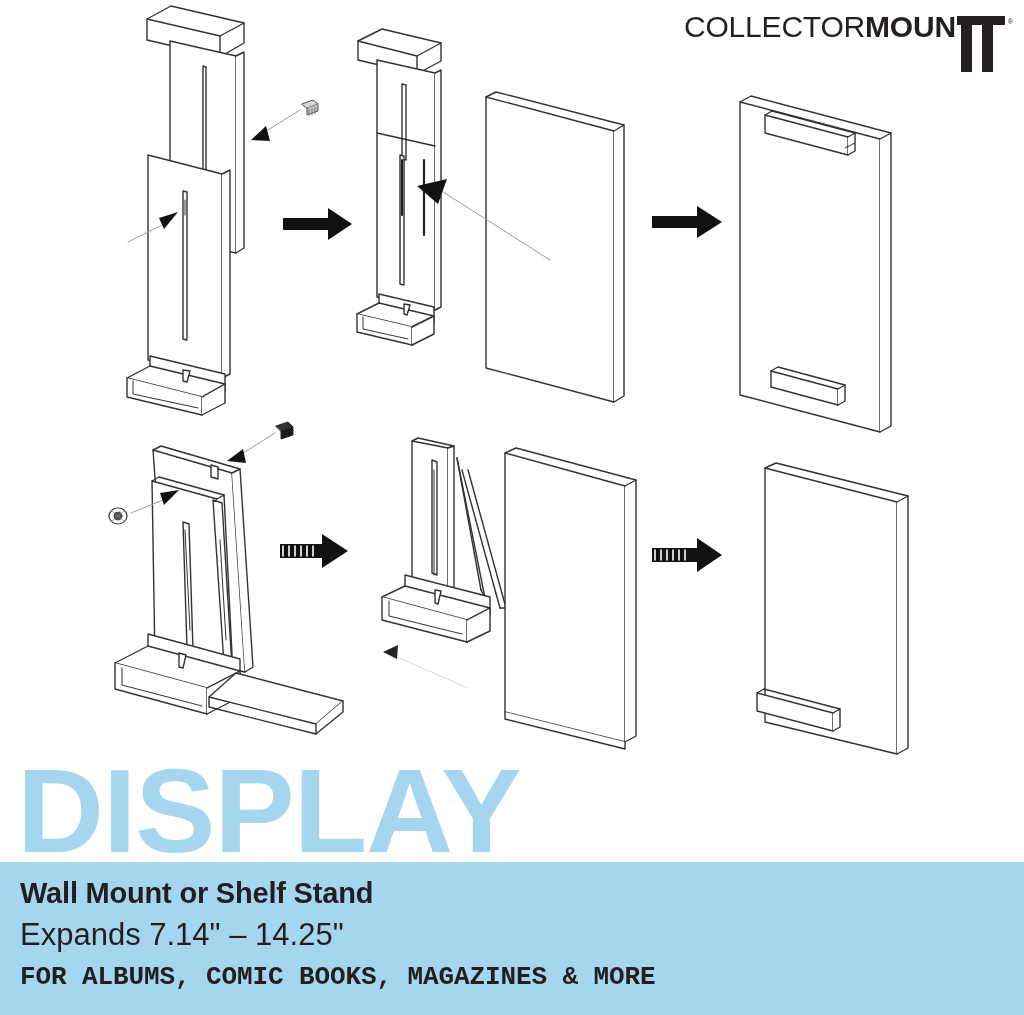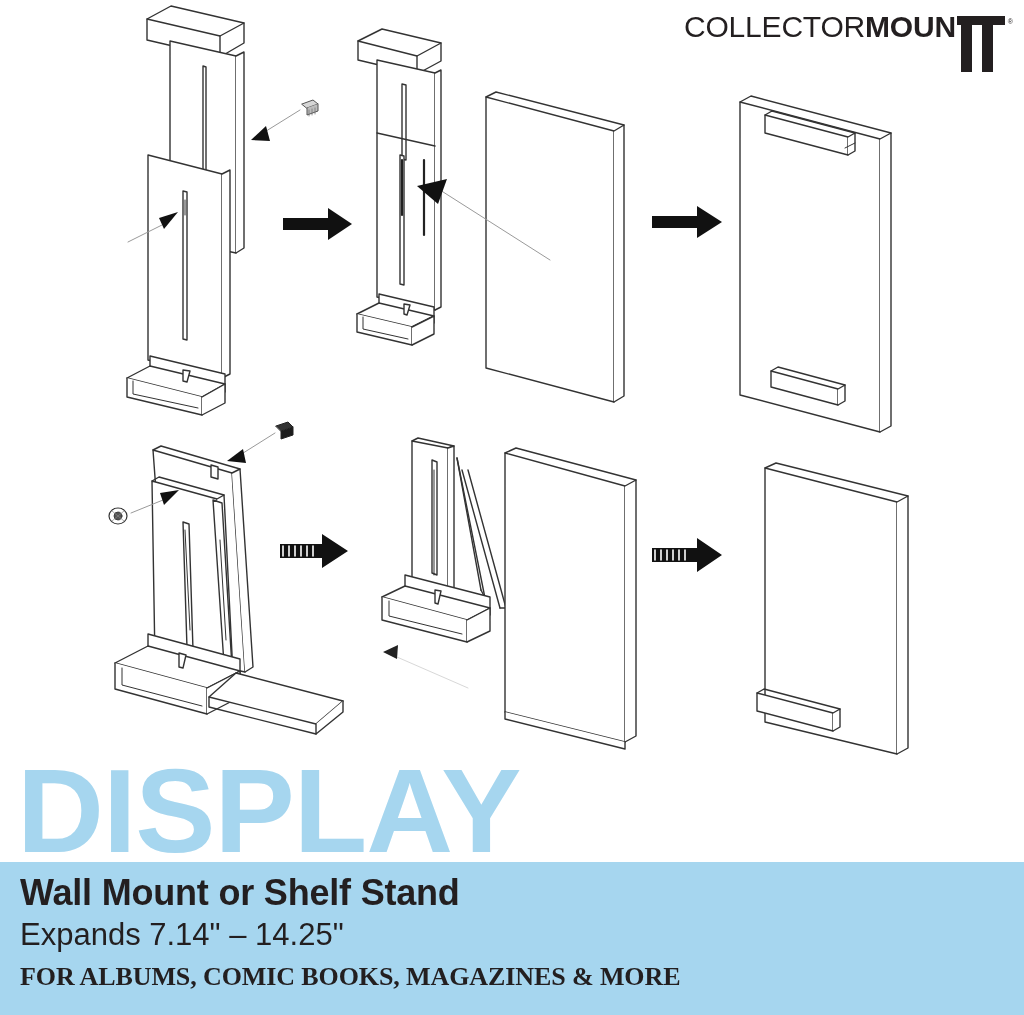--- a/index.html
+++ b/index.html
@@ -56,32 +56,32 @@
     transform-origin:left top;
     white-space:nowrap;
     z-index:3;
   }
   .band-lines{
     position:absolute;left:0;top:862px;width:1024px;height:153px;z-index:4;
   }
   .line1{
     position:absolute;left:20px;top:13px;
     font-family:"Liberation Sans Narrow","Liberation Sans",sans-serif;
-    font-weight:700;font-size:36px;line-height:36px;color:#231f20;
+    font-weight:700;font-size:29px;line-height:36px;color:#231f20;
     letter-spacing:-0.2px;white-space:nowrap;
   }
   .line2{
     position:absolute;left:20px;top:56px;
     font-family:"Liberation Sans Narrow","Liberation Sans",sans-serif;
     font-weight:400;font-size:31px;line-height:34px;color:#231f20;
     letter-spacing:0px;white-space:nowrap;
   }
   .line3{
     position:absolute;left:20px;top:101px;
-    font-family:Liberation Serif, serif;
+    font-family:Liberation Mono, monospace;
     font-weight:700;font-size:26px;line-height:28px;color:#231f20;
     letter-spacing:-0.1px;white-space:nowrap;
   }
 </style>
 </head>
 <body>
 
 <div id="page">
 
   <div class="logo">

